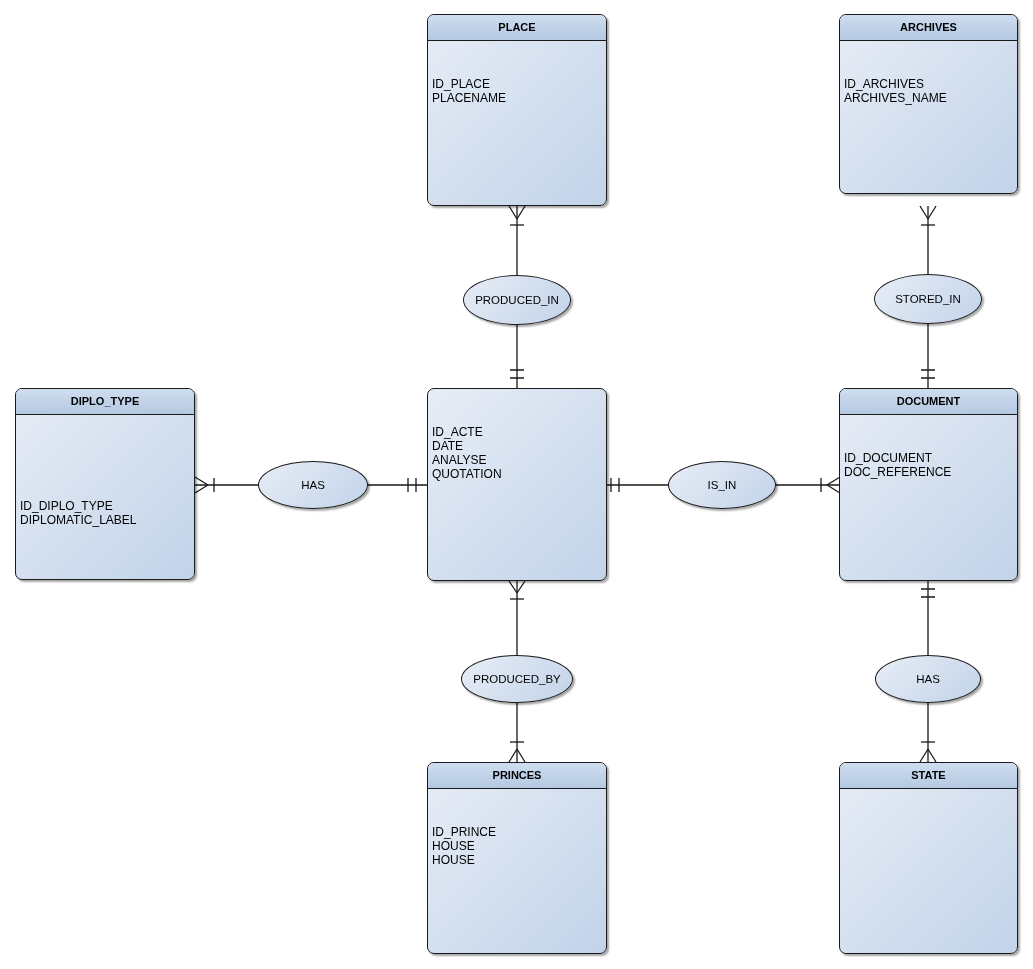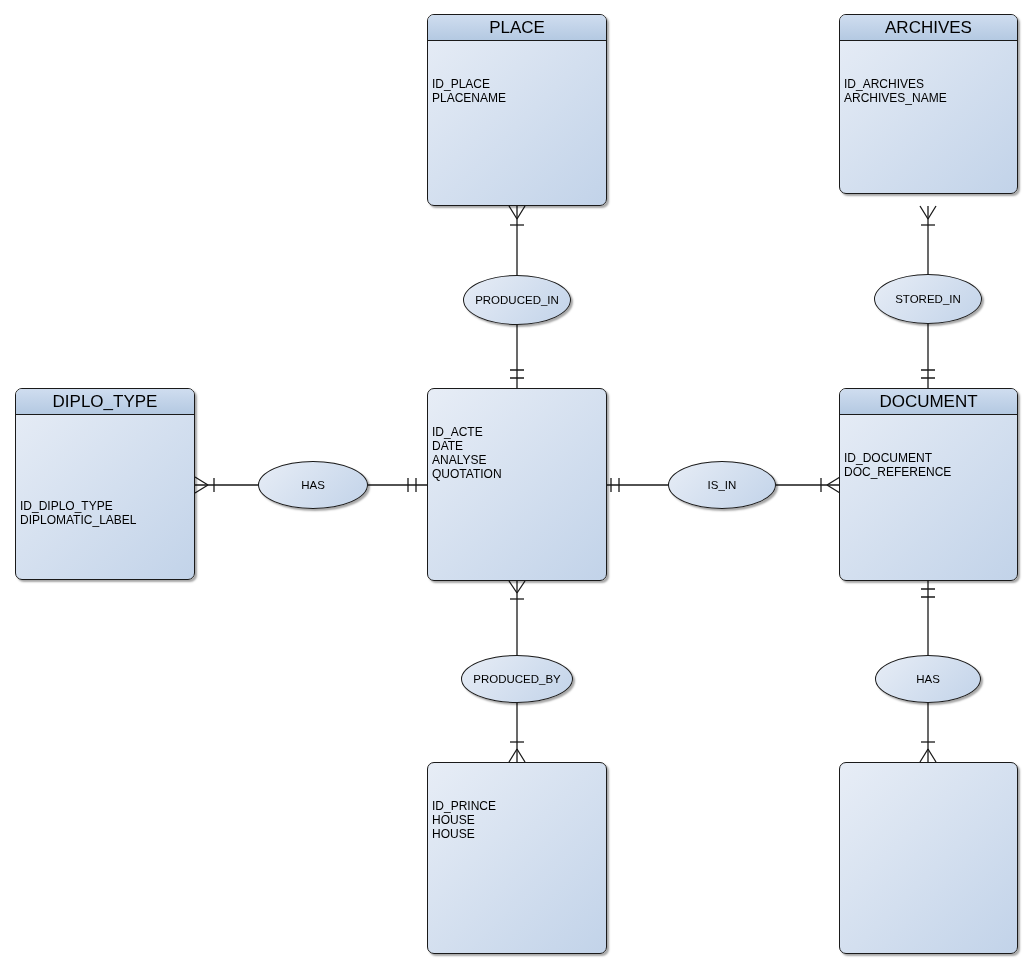--- a/index.html
+++ b/index.html
@@ -35,24 +35,25 @@
     border-radius:7px;
     background:linear-gradient(135deg,var(--shape-light) 0%,var(--shape-dark) 100%);
     box-shadow:2px 2px 2px rgba(0,0,0,0.35);
     display:flex;
     flex-direction:column;
   }
   .entity-header{
     height:26px;
     line-height:25px;
     text-align:center;
-    font-size:17px;
+    font-size:11px;
     border-bottom:1.3px solid var(--border);
     background:linear-gradient(180deg,var(--entity-header-top) 0%,var(--entity-header-bottom) 100%);
     border-radius:6px 6px 0 0;
+    font-weight:bold;
   }
   .entity-body{
     flex:1;
     padding:4px 4px 0 4px;
     margin-top:32px;
   }
   .attr{
     font-size:12px;
     line-height:14px;
     white-space:nowrap;
@@ -172,28 +173,30 @@
 
 <div class="entity e-document">
   <div class="entity-header">DOCUMENT</div>
   <div class="entity-body">
     <div class="attr">ID_DOCUMENT</div>
     <div class="attr">DOC_REFERENCE</div>
   </div>
 </div>
 
 <div class="entity e-princes">
+  <div class="entity-header">PRINCES</div>
   <div class="entity-body">
     <div class="attr">ID_PRINCE</div>
     <div class="attr">HOUSE</div>
     <div class="attr">HOUSE</div>
   </div>
 </div>
 
 <div class="entity e-state">
+  <div class="entity-header">STATE</div>
 </div>
 
 <div class="relationship r-produced-in">
   <span class="rel-label">PRODUCED_IN</span>
 </div>
 <div class="relationship r-stored-in">
   <span class="rel-label">STORED_IN</span>
 </div>
 <div class="relationship r-has-1">
   <span class="rel-label">HAS</span>

